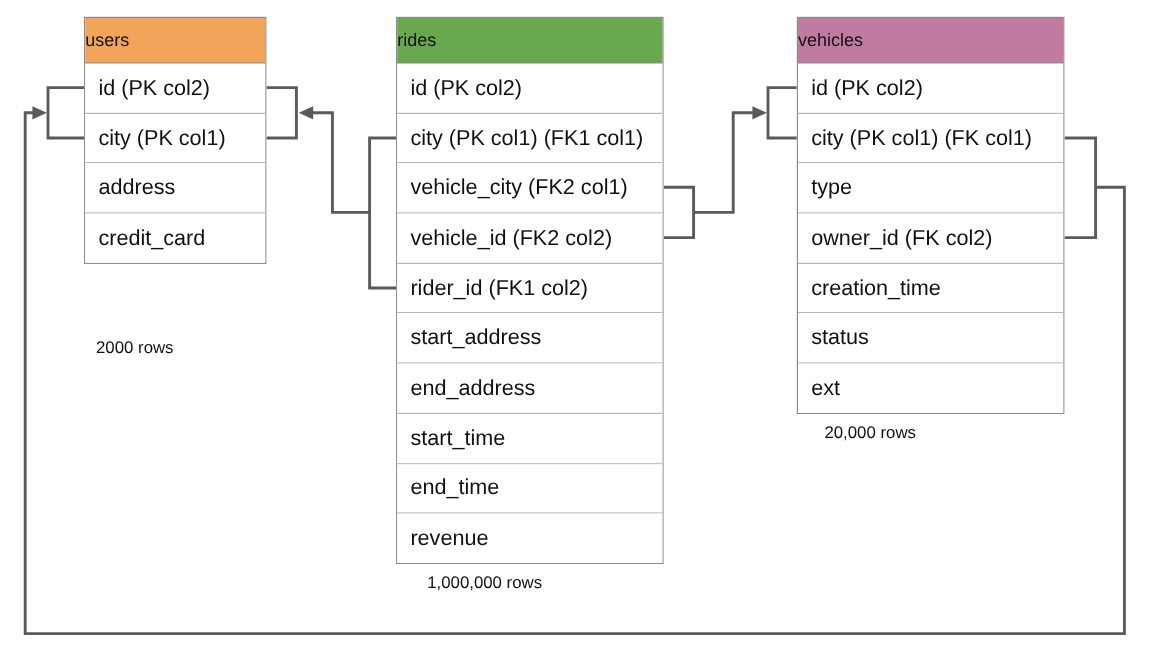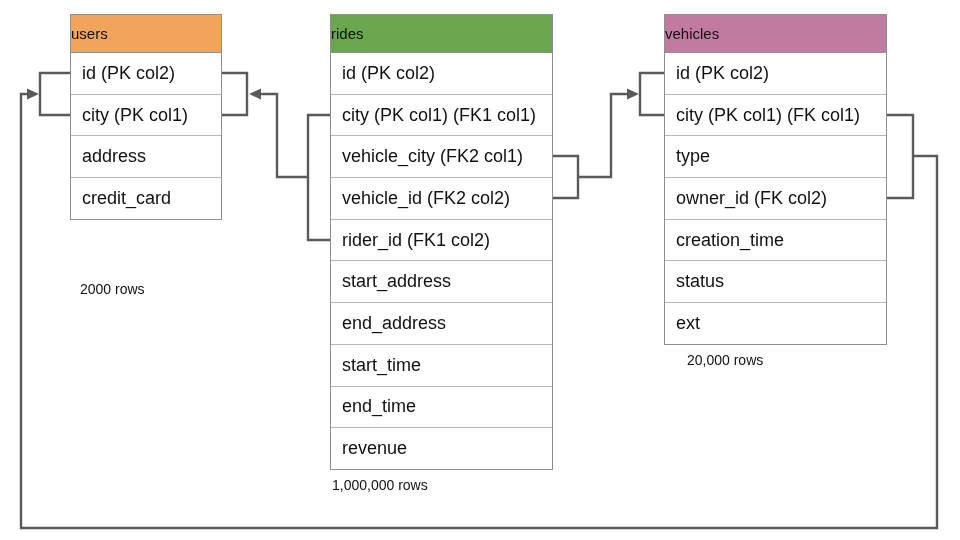--- a/index.html
+++ b/index.html
@@ -56,21 +56,21 @@
     position: absolute;
     font-size: 14px;
     color: #111111;
     white-space: nowrap;
     z-index: 2;
   }
   #tbl-users    { left: 70px;  top: 14px; width: 152px; }
   #tbl-rides    { left: 330px; top: 14px; width: 223px; }
   #tbl-vehicles { left: 664px; top: 14px; width: 223px; }
   #label-users    { left: 80px;  top: 281px; }
-  #label-rides    { left: 332px; top: 477px; }
+  #label-rides    { left: 356px; top: 477px; }
   #label-vehicles { left: 673px; top: 352px; margin-left: 14px; }
 </style>
 </head>
 <body>
 
 <div class="canvas">
 
   <svg class="connectors" width="960" height="540" viewBox="0 0 960 540" fill="none" stroke="#5a5a5a" stroke-width="2.4">
 
     <path d="M 70 73 H 40 V 115 H 70"></path>

